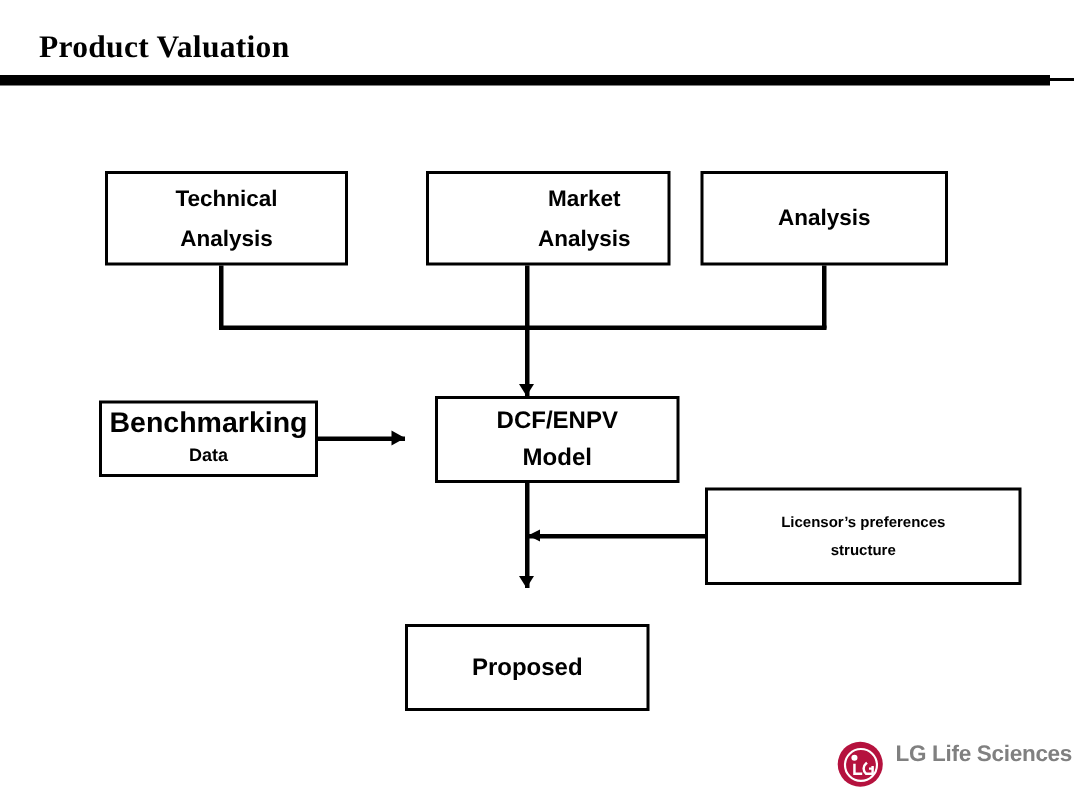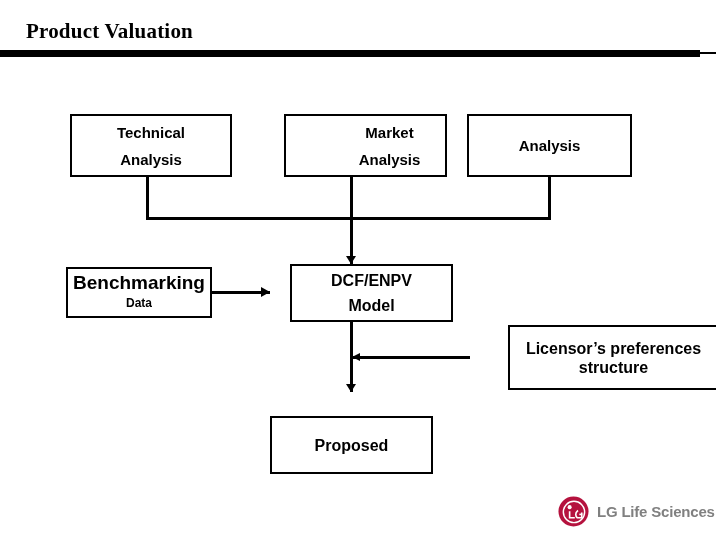--- a/index.html
+++ b/index.html
@@ -74,21 +74,21 @@
   #node-competitive { left: 467px; top: 114px; width: 165px; height: 63px; }
 
   #node-benchmarking { left: 66px; top: 267px; width: 146px; height: 51px; }
   #node-benchmarking .line-1 { font-size: 19px; line-height: 21px; }
   #node-benchmarking .line-2 { font-size: 12px; line-height: 20px; text-align: center; }
 
   #node-dcf { left: 270px; top: 264px; width: 163px; height: 58px;
               font-size: 16px; line-height: 25px; margin-left: 20px; }
 
   #node-licensor { left: 470px; top: 325px; width: 211px; height: 65px;
-                   font-size: 16px; line-height: 19px; margin-left: 38px; }
+                   font-size: 10px; line-height: 19px; }
 
   #node-proposed { left: 270px; top: 392px; width: 163px; height: 58px;
                    font-size: 16px; line-height: 27px; margin-top: 24px; }
 
   
   .conn {
     position: absolute;
     background: #000000;
   }
   
@@ -136,21 +136,21 @@
   #head-licensor    { left: 352px; top: 353px; }
 
   
   #logo {
     position: absolute;
     left: 558px;
     top: 494px;
     width: 140px;
     height: 34px;
     display: flex;
-    align-items: center;
+    align-items: flex-start;
   }
   #logo-mark {
     width: 31px;
     height: 31px;
     flex: 0 0 auto;
   }
   #logo-text {
     margin-left: 8px;
     font-family: "Liberation Sans", sans-serif;
     font-weight: bold;

